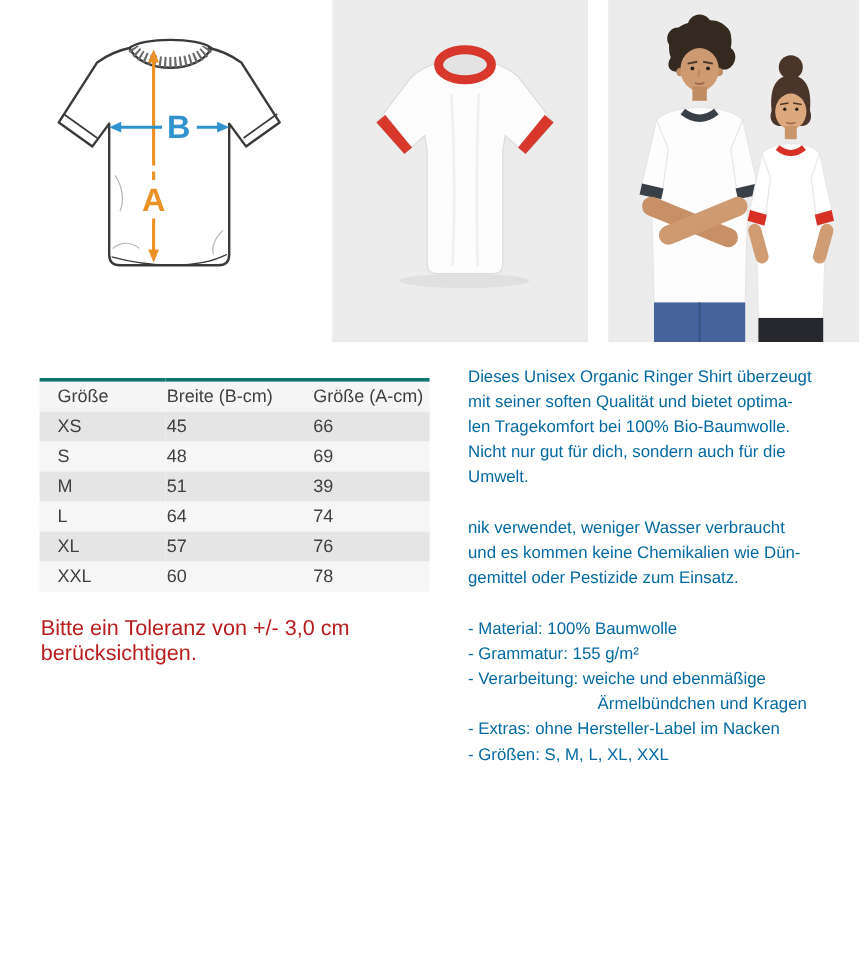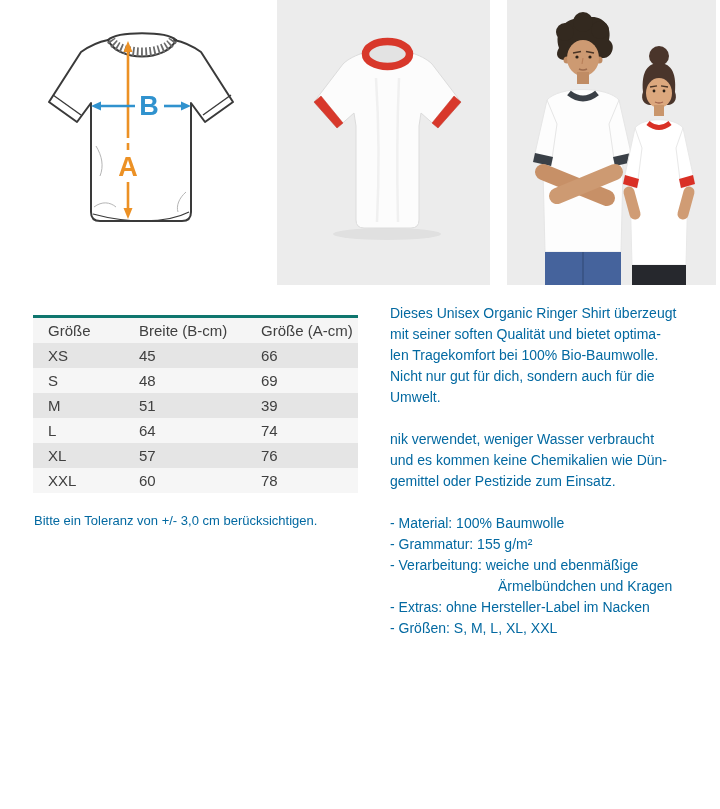--- a/index.html
+++ b/index.html
@@ -38,22 +38,22 @@
   table.size-table tbody tr { height: 25px; }
   table.size-table tbody tr:nth-child(odd)  { background: #e5e5e5; }
   table.size-table tbody tr:nth-child(even) { background: #f6f6f6; }
   .col-size  { width: 105px; }
   .col-width { width: 122px; }
   .col-len   { width: 98px; }
   table.size-table th:first-child, table.size-table td:first-child { padding-left: 15px; }
 
   .tolerance {
     margin: 20px 0 0 1px;
-    font-size: 13px;
-    color: #0369a1;
+    font-size: 18px;
+    color: #b91c1c;
   }
 
   .right-col { font-size: 14px; line-height: 21px; color: #0369a1; }
   .right-col p { margin: 0 0 21px 0; }
   .right-col p:last-child { margin-bottom: 0; }
   .line { display: block; white-space: nowrap; }
   .indent { padding-left: 108px; }
 </style>
 </head>
 <body>

